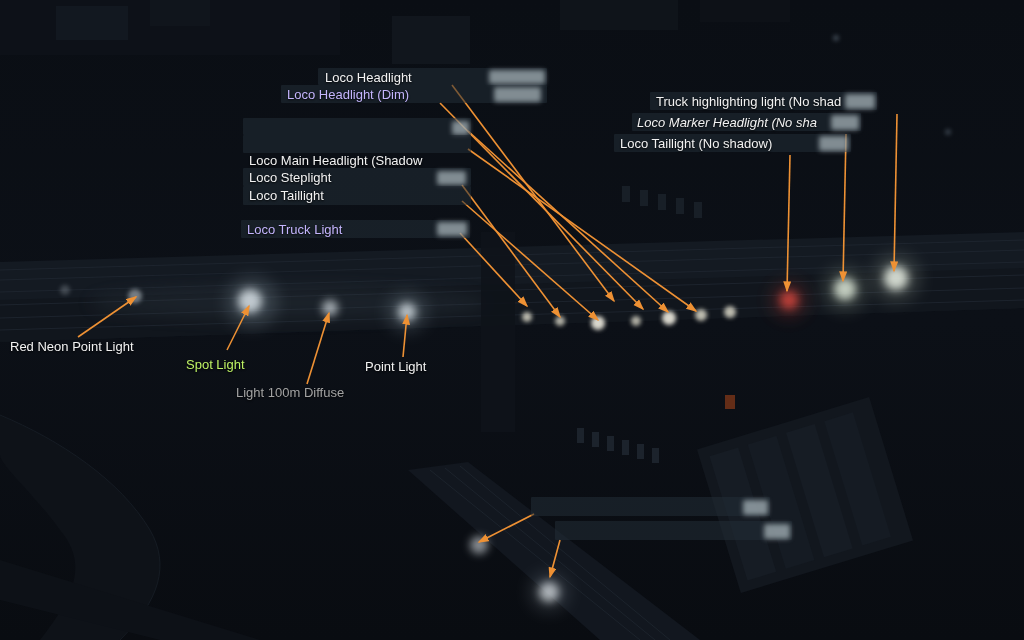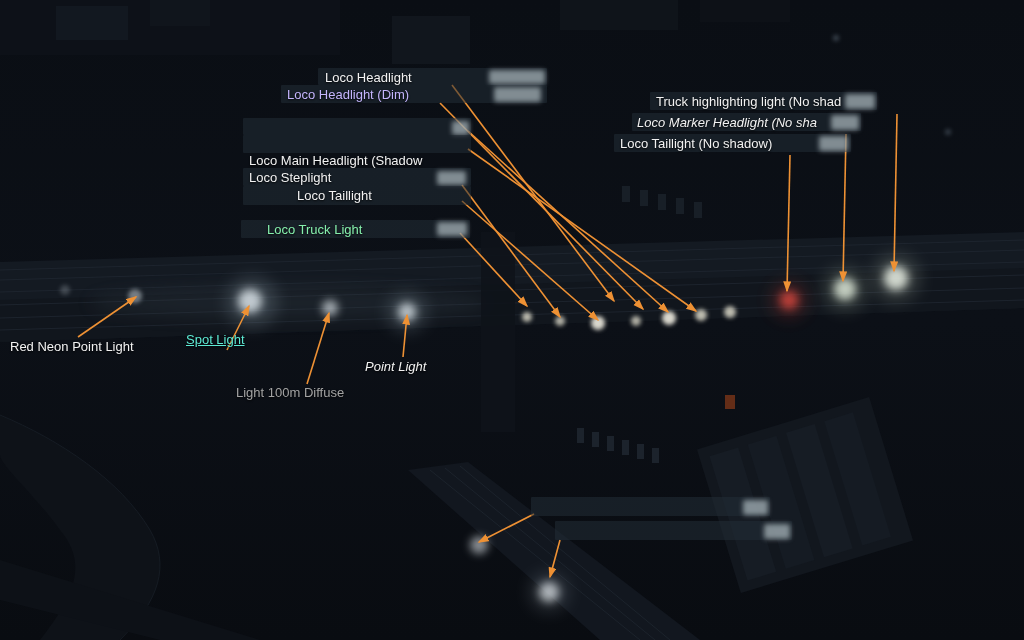--- a/index.html
+++ b/index.html
@@ -165,36 +165,36 @@
       <div class="patch" style="left: 494px; top: 87px; width: 47px; height: 15px; background: rgba(200, 214, 219, 0.6);"></div>
       <div class="ltext" style="left: 287px; top: 87px; color: #c4b5fd;">Loco Headlight (Dim)</div>
       <div class="lbox" style="left: 243px; top: 118px; width: 228px; height: 17px; background: rgba(34, 46, 54, 0.55);"></div>
       <div class="patch" style="left: 452px; top: 121px; width: 17px; height: 14px; background: rgba(200, 214, 219, 0.6);"></div>
       <div class="ltext" style="left: 249px; top: 129px; color: rgb(242, 242, 242); margin-top: 24px;">Loco Main Headlight (Shadow</div>
       <div class="lbox" style="left: 243px; top: 135px; width: 228px; height: 18px; background: rgba(34, 46, 54, 0.55);"></div>
       <div class="lbox" style="left: 243px; top: 168px; width: 228px; height: 18px; background: rgba(34, 46, 54, 0.55);"></div>
       <div class="patch" style="left: 437px; top: 171px; width: 29px; height: 14px; background: rgba(200, 214, 219, 0.6);"></div>
       <div class="ltext" style="left: 249px; top: 170px; color: rgb(242, 242, 242);">Loco Steplight</div>
       <div class="lbox" style="left: 243px; top: 186px; width: 228px; height: 19px; background: rgba(34, 46, 54, 0.55);"></div>
-      <div class="ltext" style="left: 249px; top: 188px; color: rgb(242, 242, 242); margin-left: 48px;">Loco Taillight</div>
+      <div class="ltext" style="left: 249px; top: 188px; color: rgb(242, 242, 242);">Loco Taillight</div>
       <div class="lbox" style="left: 241px; top: 220px; width: 229px; height: 18px; background: rgba(34, 46, 54, 0.55);"></div>
       <div class="patch" style="left: 437px; top: 222px; width: 30px; height: 14px; background: rgba(200, 214, 219, 0.6);"></div>
-      <div class="ltext" style="left: 247px; top: 222px; color: #86efac; margin-left: 20px;">Loco Truck Light</div>
+      <div class="ltext" style="left: 247px; top: 222px; color: #c4b5fd;">Loco Truck Light</div>
       <div class="lbox" style="left: 650px; top: 92px; width: 227px; height: 18px; background: rgba(34, 46, 54, 0.55);"></div>
       <div class="patch" style="left: 845px; top: 94px; width: 30px; height: 15px; background: rgba(200, 214, 219, 0.6);"></div>
       <div class="ltext" style="left: 656px; top: 94px; color: rgb(242, 242, 242);">Truck highlighting light (No shad</div>
       <div class="lbox" style="left: 632px; top: 113px; width: 229px; height: 18px; background: rgba(34, 46, 54, 0.55);"></div>
       <div class="patch" style="left: 831px; top: 115px; width: 28px; height: 15px; background: rgba(200, 214, 219, 0.6);"></div>
       <div class="ltext" style="left: 637px; top: 115px; color: rgb(242, 242, 242); font-style: italic;">Loco Marker Headlight (No sha</div>
       <div class="lbox" style="left: 614px; top: 134px; width: 237px; height: 18px; background: rgba(34, 46, 54, 0.55);"></div>
       <div class="patch" style="left: 819px; top: 136px; width: 29px; height: 15px; background: rgba(200, 214, 219, 0.6);"></div>
       <div class="ltext" style="left: 620px; top: 136px; color: rgb(242, 242, 242);">Loco Taillight (No shadow)</div>
       <div class="ltext" style="left: 10px; top: 339px; color: rgb(242, 242, 242);">Red Neon Point Light</div>
-      <div class="ltext" style="left: 186px; top: 332px; color: #5eead4; text-decoration: underline;">Spot Light</div>
+      <div class="ltext" style="left: 186px; top: 357px; color: #bef264;">Spot Light</div>
       <div class="ltext" style="left: 236px; top: 385px; color: #a3a3a3;">Light 100m Diffuse</div>
-      <div class="ltext" style="left: 365px; top: 359px; color: rgb(242, 242, 242); font-style: italic;">Point Light</div>
+      <div class="ltext" style="left: 365px; top: 359px; color: rgb(242, 242, 242);">Point Light</div>
       <div class="lbox" style="left: 531px; top: 497px; width: 239px; height: 19px; background: rgba(34, 46, 54, 0.55);"></div>
       <div class="patch" style="left: 743px; top: 500px; width: 25px; height: 15px; background: rgba(200, 214, 219, 0.6);"></div>
       <div class="lbox" style="left: 555px; top: 521px; width: 237px; height: 19px; background: rgba(34, 46, 54, 0.55);"></div>
       <div class="patch" style="left: 764px; top: 524px; width: 26px; height: 15px; background: rgba(200, 214, 219, 0.6);"></div>
     </div>
 
 </div>
 
 </body></html>

